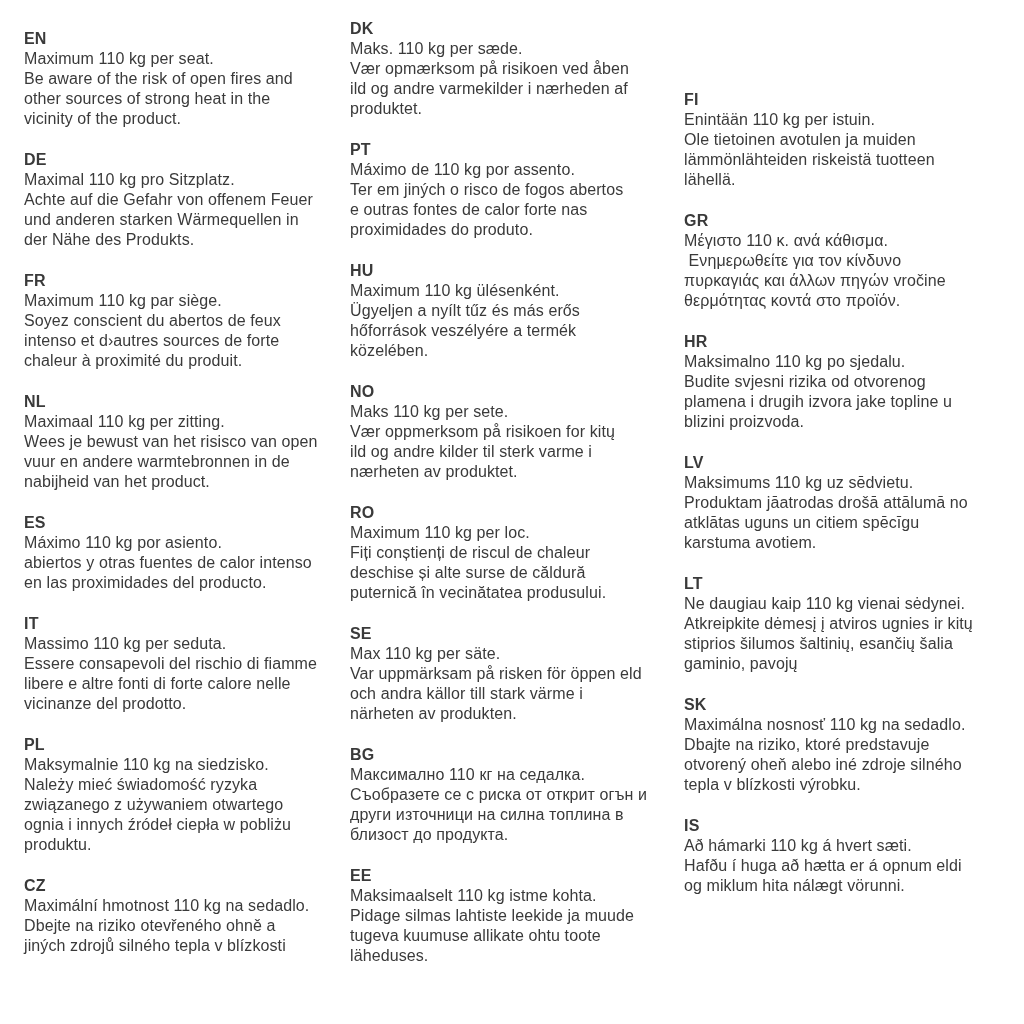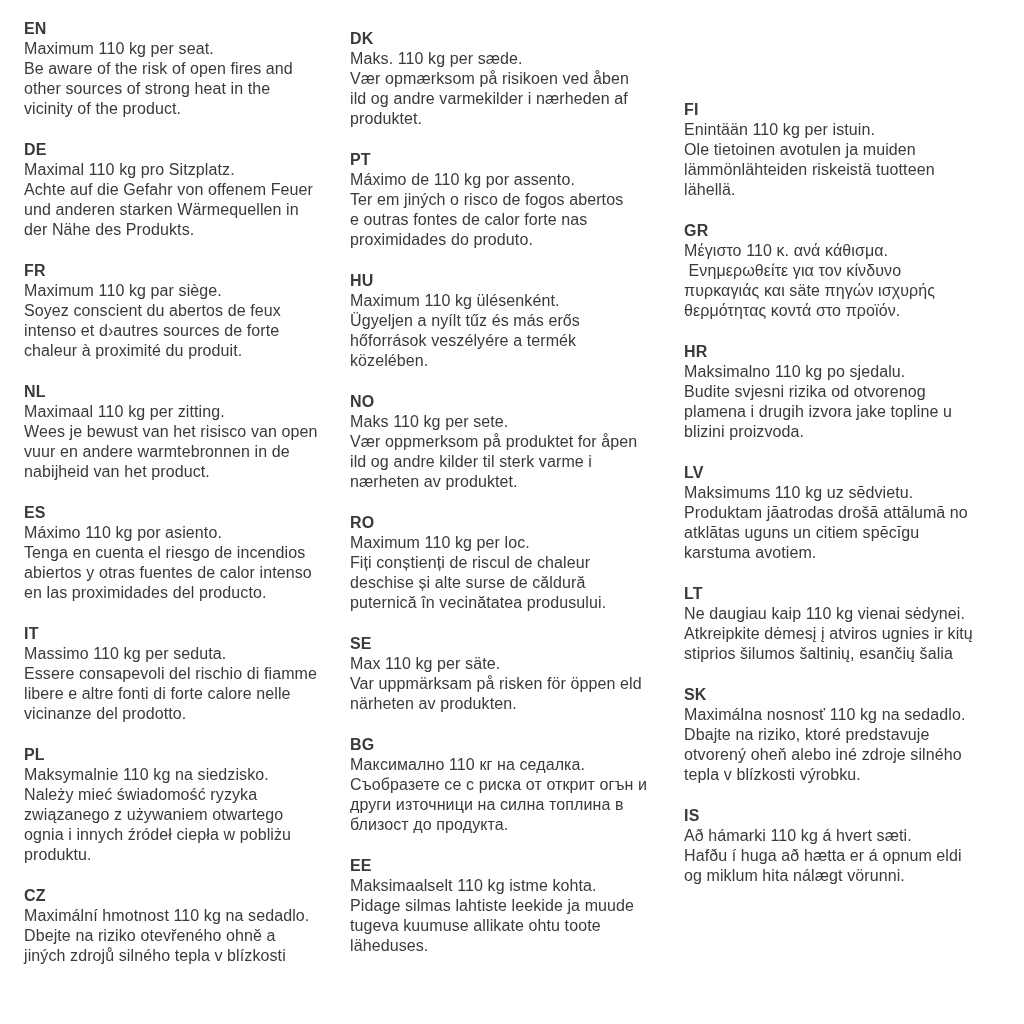--- a/index.html
+++ b/index.html
@@ -74,21 +74,20 @@
       <div class="block">
         <div class="lang">NL</div>
         <div class="line">Maximaal 110 kg per zitting.</div>
         <div class="line">Wees je bewust van het risisco van open</div>
         <div class="line">vuur en andere warmtebronnen in de</div>
         <div class="line">nabijheid van het product.</div>
       </div>
       <div class="block">
         <div class="lang">ES</div>
         <div class="line">Máximo 110 kg por asiento.</div>
-        <div class="line">Tenga en cuenta el riesgo de incendios</div>
         <div class="line">abiertos y otras fuentes de calor intenso</div>
         <div class="line">en las proximidades del producto.</div>
       </div>
       <div class="block">
         <div class="lang">IT</div>
         <div class="line">Massimo 110 kg per seduta.</div>
         <div class="line">Essere consapevoli del rischio di fiamme</div>
         <div class="line">libere e altre fonti di forte calore nelle</div>
         <div class="line">vicinanze del prodotto.</div>
       </div>
@@ -125,35 +124,36 @@
       <div class="block">
         <div class="lang">HU</div>
         <div class="line">Maximum 110 kg ülésenként.</div>
         <div class="line">Ügyeljen a nyílt tűz és más erős</div>
         <div class="line">hőforrások veszélyére a termék</div>
         <div class="line">közelében.</div>
       </div>
       <div class="block">
         <div class="lang">NO</div>
         <div class="line">Maks 110 kg per sete.</div>
-        <div class="line">Vær oppmerksom på produktet for åpen</div>
+        <div class="line">Vær oppmerksom på risikoen for kitų</div>
         <div class="line">ild og andre kilder til sterk varme i</div>
         <div class="line">nærheten av produktet.</div>
       </div>
       <div class="block">
         <div class="lang">RO</div>
         <div class="line">Maximum 110 kg per loc.</div>
         <div class="line">Fiți conștienți de riscul de chaleur</div>
         <div class="line">deschise și alte surse de căldură</div>
         <div class="line">puternică în vecinătatea produsului.</div>
       </div>
       <div class="block">
         <div class="lang">SE</div>
         <div class="line">Max 110 kg per säte.</div>
         <div class="line">Var uppmärksam på risken för öppen eld</div>
+        <div class="line">och andra källor till stark värme i</div>
         <div class="line">närheten av produkten.</div>
       </div>
       <div class="block">
         <div class="lang">BG</div>
         <div class="line">Максимално 110 кг на седалка.</div>
         <div class="line">Съобразете се с риска от открит огън и</div>
         <div class="line">други източници на силна топлина в</div>
         <div class="line">близост до продукта.</div>
       </div>
       <div class="block">
@@ -169,21 +169,21 @@
         <div class="lang">FI</div>
         <div class="line">Enintään 110 kg per istuin.</div>
         <div class="line">Ole tietoinen avotulen ja muiden</div>
         <div class="line">lämmönlähteiden riskeistä tuotteen</div>
         <div class="line">lähellä.</div>
       </div>
       <div class="block">
         <div class="lang">GR</div>
         <div class="line">Μέγιστο 110 κ. ανά κάθισμα.</div>
         <div class="line"> Ενημερωθείτε για τον κίνδυνο</div>
-        <div class="line">πυρκαγιάς και säte πηγών ισχυρής</div>
+        <div class="line">πυρκαγιάς και άλλων πηγών vročine</div>
         <div class="line">θερμότητας κοντά στο προϊόν.</div>
       </div>
       <div class="block">
         <div class="lang">HR</div>
         <div class="line">Maksimalno 110 kg po sjedalu.</div>
         <div class="line">Budite svjesni rizika od otvorenog</div>
         <div class="line">plamena i drugih izvora jake topline u</div>
         <div class="line">blizini proizvoda.</div>
       </div>
       <div class="block">
@@ -191,20 +191,21 @@
         <div class="line">Maksimums 110 kg uz sēdvietu.</div>
         <div class="line">Produktam jāatrodas drošā attālumā no</div>
         <div class="line">atklātas uguns un citiem spēcīgu</div>
         <div class="line">karstuma avotiem.</div>
       </div>
       <div class="block">
         <div class="lang">LT</div>
         <div class="line">Ne daugiau kaip 110 kg vienai sėdynei.</div>
         <div class="line">Atkreipkite dėmesį į atviros ugnies ir kitų</div>
         <div class="line">stiprios šilumos šaltinių, esančių šalia</div>
+        <div class="line">gaminio, pavojų</div>
       </div>
       <div class="block">
         <div class="lang">SK</div>
         <div class="line">Maximálna nosnosť 110 kg na sedadlo.</div>
         <div class="line">Dbajte na riziko, ktoré predstavuje</div>
         <div class="line">otvorený oheň alebo iné zdroje silného</div>
         <div class="line">tepla v blízkosti výrobku.</div>
       </div>
       <div class="block">
         <div class="lang">IS</div>

